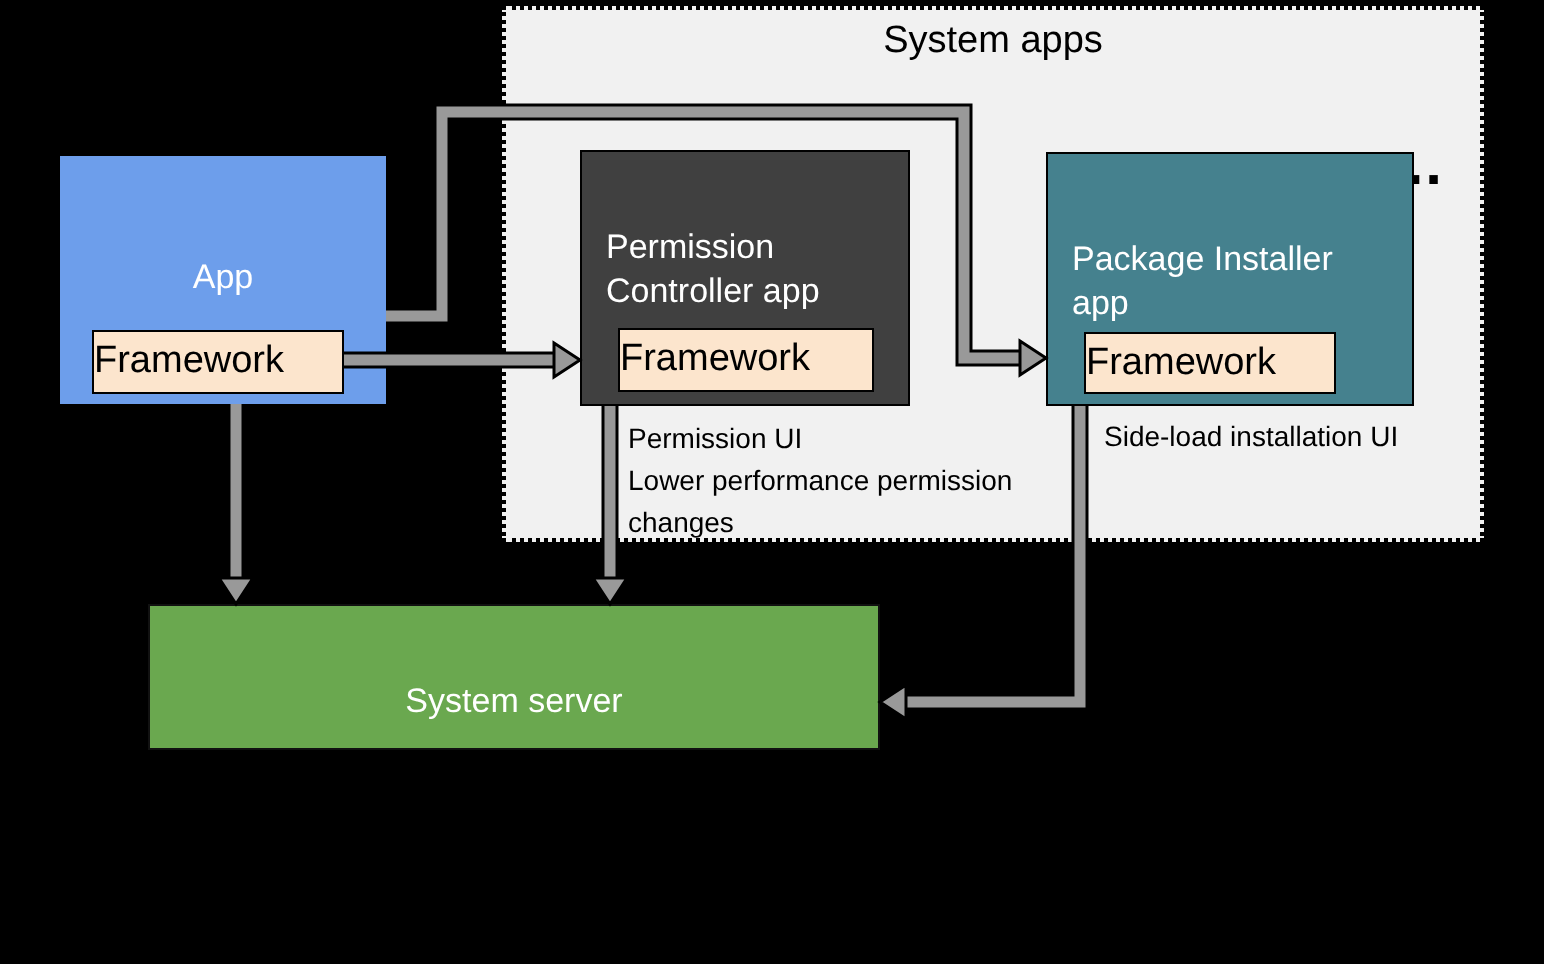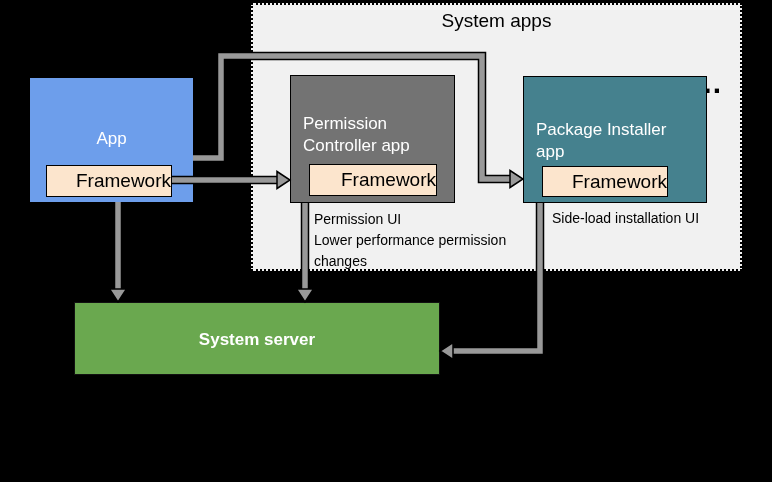--- a/index.html
+++ b/index.html
@@ -37,21 +37,21 @@
   }
 
   
   .box { box-sizing: border-box; }
   .app-box {
     left: 30px; top: 78px; width: 163px; height: 124px;
     background: #6d9eeb;
   }
   .perm-box {
     left: 290px; top: 75px; width: 165px; height: 128px;
-    background: #737373;
+    background: #404040;
     border: 1.5px solid #000;
   }
   .pkg-box {
     left: 523px; top: 76px; width: 184px; height: 127px;
     background: #45818e;
     border: 1.5px solid #000;
   }
   .server-box {
     left: 74px; top: 302px; width: 366px; height: 73px;
     background: #6aa84f;
@@ -61,36 +61,34 @@
     position: absolute;
     color: #fff;
     font-size: 17px;
     line-height: 22px;
     white-space: pre-line;
   }
   .app-label { left: 0; top: 50px; width: 100%; text-align: center; }
   .perm-label { left: 12px; top: 37px; }
   .pkg-label  { left: 12px; top: 42px; }
   .server-label {
-    left: 0; top: 1px; width: 100%; height: 100%;
+    left: 0; top: 12px; width: 100%; height: 100%;
     display: flex; align-items: center; justify-content: center;
     text-align: center;
-    font-weight: bold;
   }
 
   
   .framework {
     position: absolute;
     background: #fce5cd;
     border: 1.5px solid #000;
     box-sizing: border-box;
-    display: flex; align-items: center; justify-content: flex-end;
+    display: flex; align-items: center; justify-content: flex-start;
     font-size: 19px;
     color: #000;
-    padding-left: 48px;
   }
   .fw-app  { left: 16px; top: 87px; width: 126px; height: 32px; }
   .fw-perm { left: 18px; top: 88px; width: 128px; height: 32px; }
   .fw-pkg  { left: 18px; top: 89px; width: 126px; height: 31px; }
 
   
   .note {
     position: absolute;
     color: #000;
     font-size: 14px;

